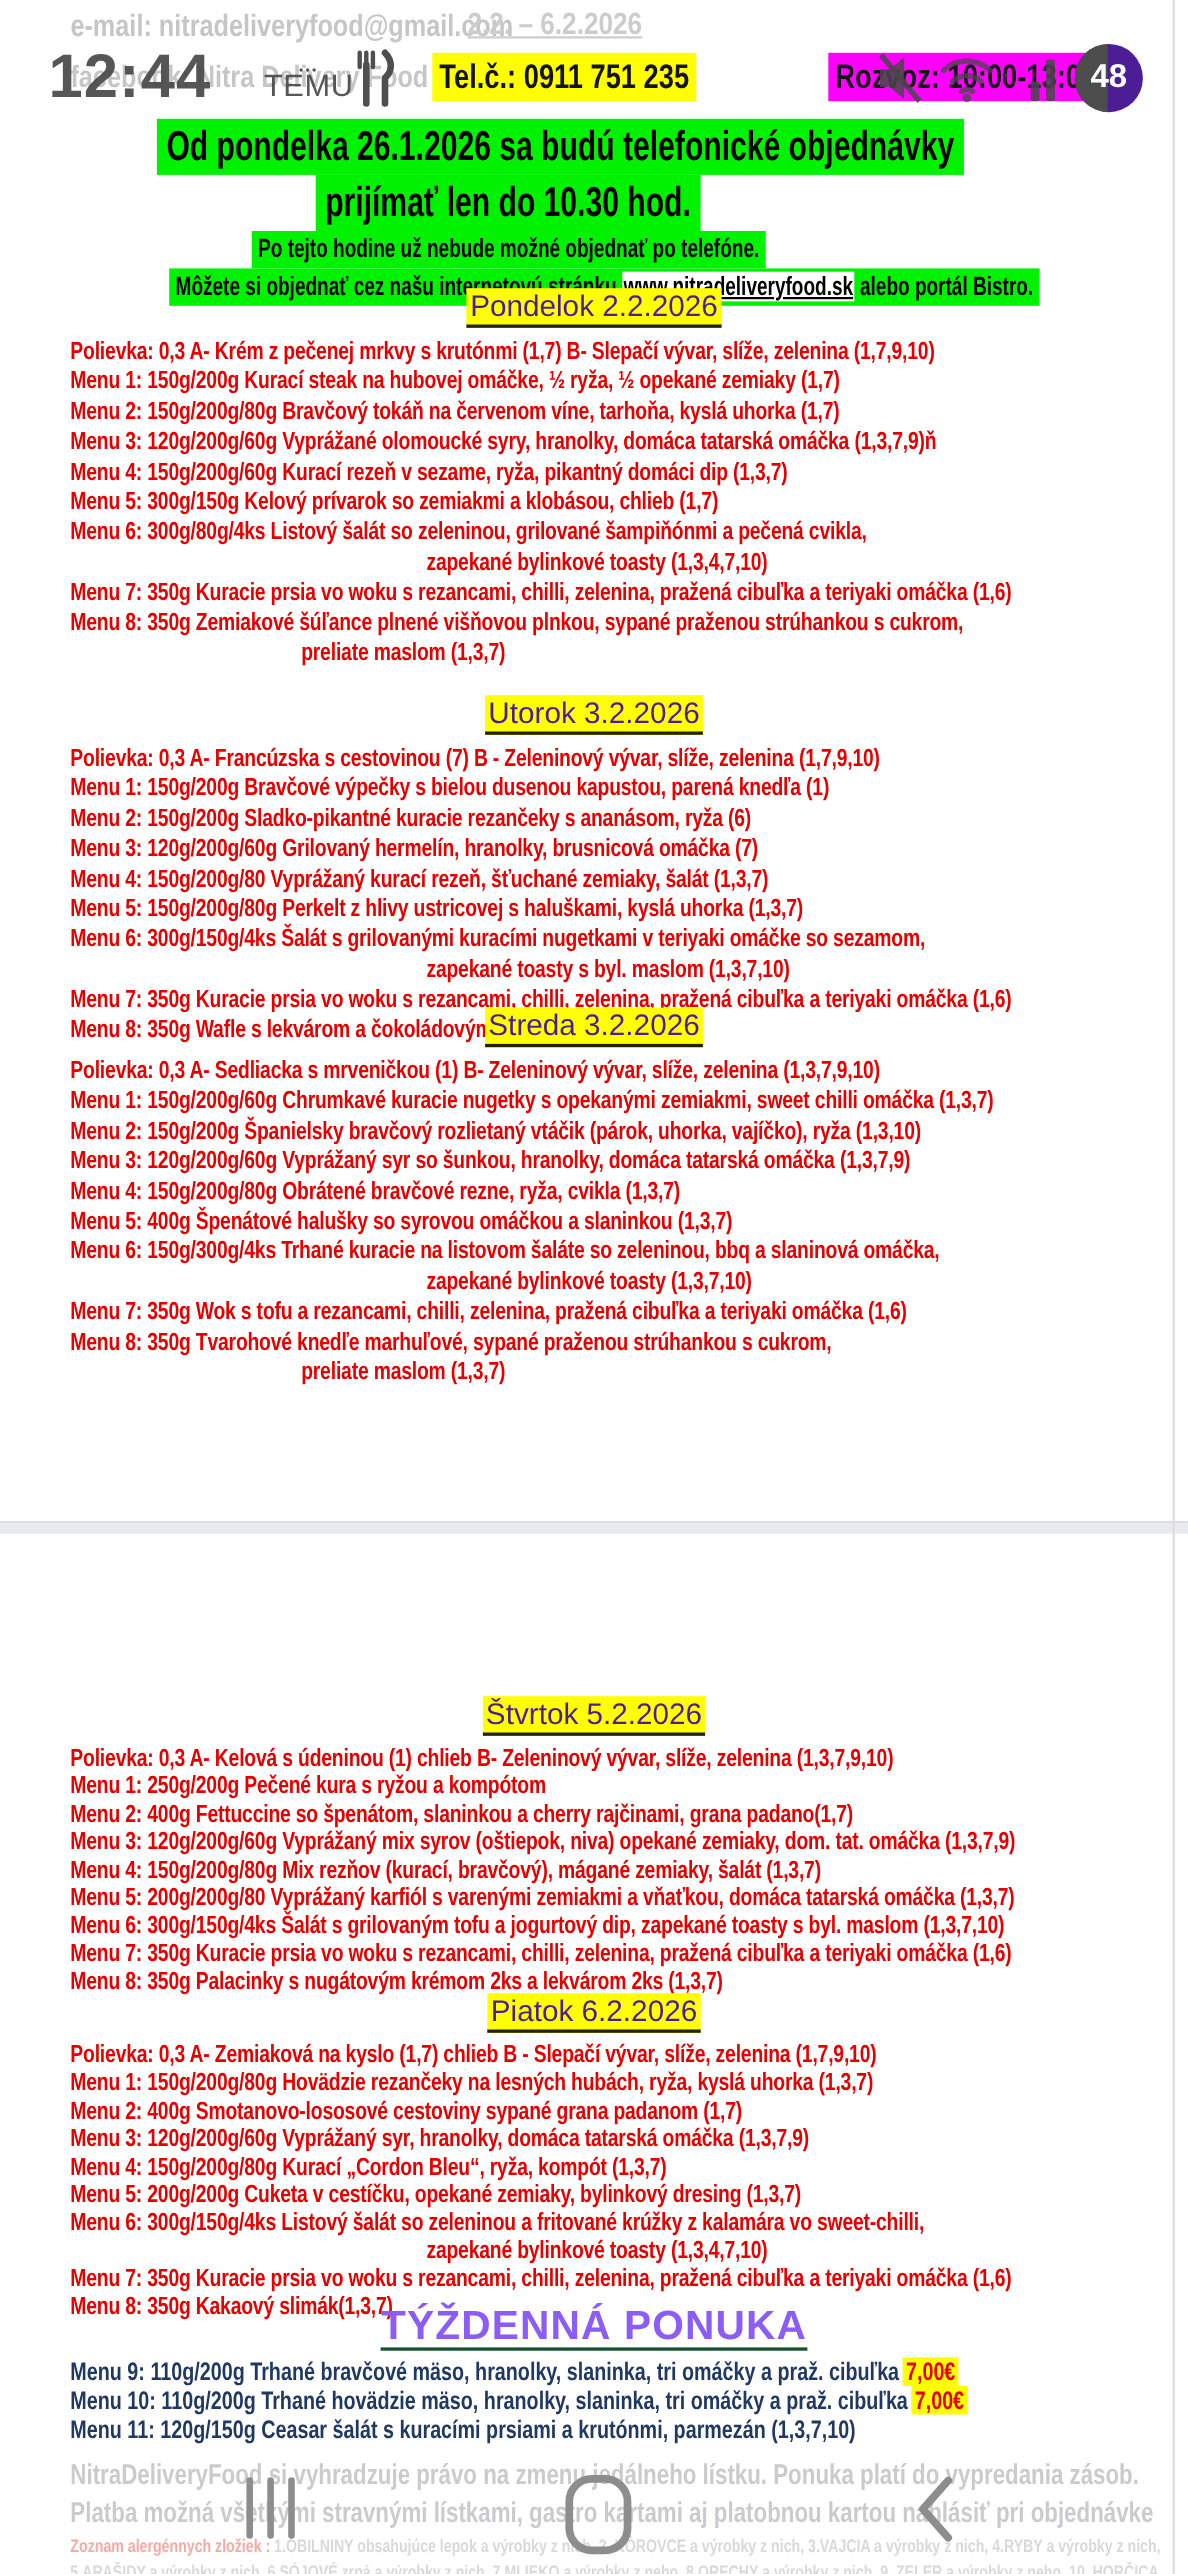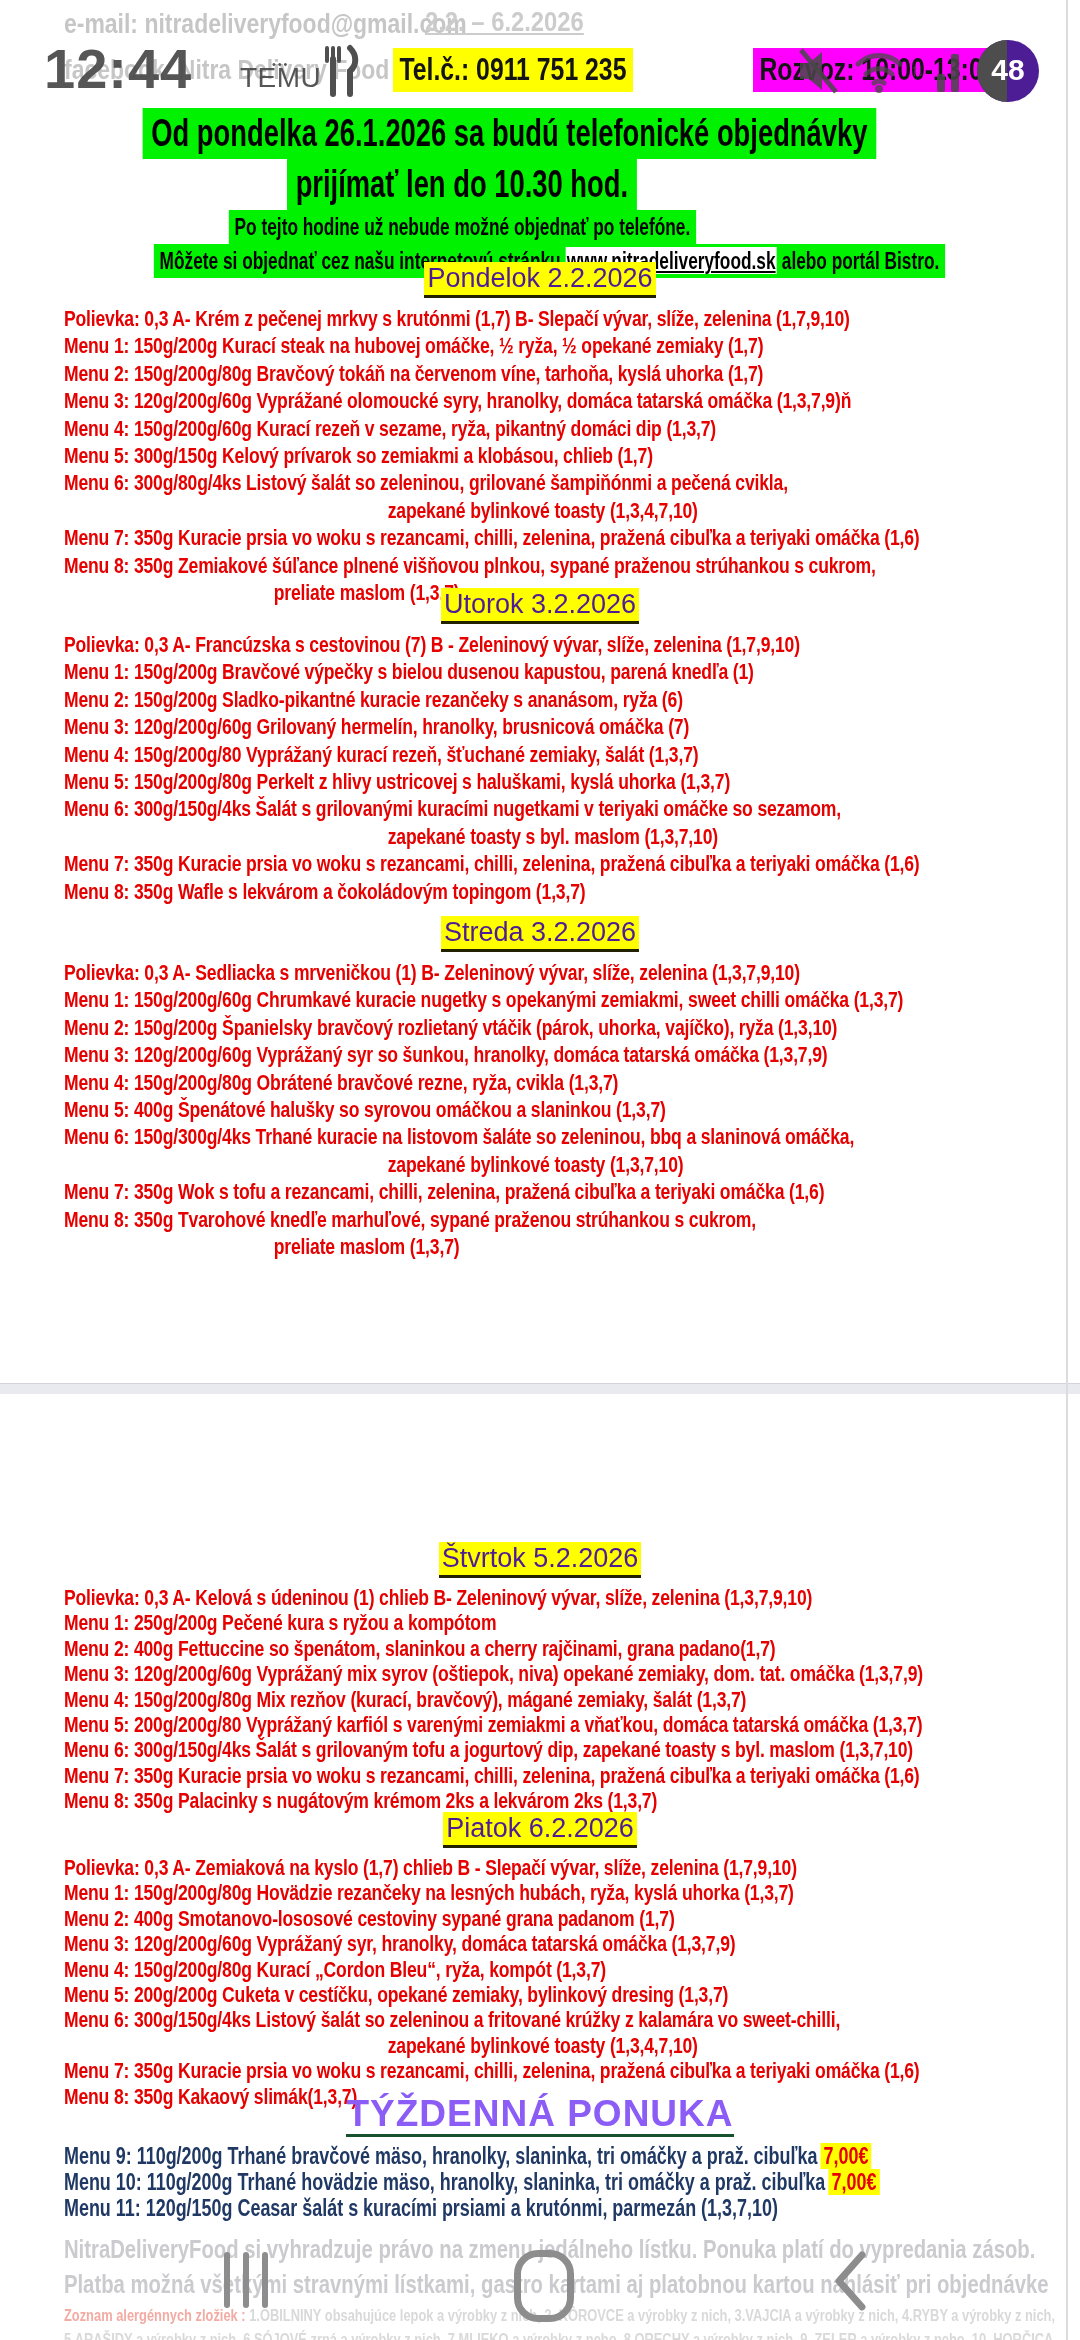--- a/index.html
+++ b/index.html
@@ -161,21 +161,21 @@
         <div class="ml">Menu 3: 120g/200g/60g Vyprážané olomoucké syry, hranolky, domáca tatarská omáčka (1,3,7,9)ň</div>
         <div class="ml">Menu 4: 150g/200g/60g Kurací rezeň v sezame, ryža, pikantný domáci dip  (1,3,7)</div>
         <div class="ml">Menu 5: 300g/150g Kelový prívarok so zemiakmi a klobásou, chlieb (1,7)</div>
         <div class="ml">Menu 6: 300g/80g/4ks Listový šalát so zeleninou, grilované šampiňónmi a pečená cvikla,</div>
         <div class="ml c1">zapekané bylinkové toasty (1,3,4,7,10)</div>
         <div class="ml">Menu 7: 350g Kuracie prsia vo woku s rezancami, chilli, zelenina, pražená cibuľka a teriyaki omáčka (1,6)</div>
         <div class="ml">Menu 8: 350g Zemiakové šúľance plnené višňovou plnkou, sypané praženou strúhankou s cukrom,</div>
         <div class="ml c2">preliate maslom (1,3,7)</div>
       </div>
   </div>
-  <div class="day" id="day1" style="top:588px">
+  <div class="day" id="day1" style="top:632px">
     <div class="day-h-wrap"><span class="day-h">Utorok 3.2.2026</span></div>
     <div class="lines">
         <div class="ml">Polievka: 0,3 A- Francúzska s cestovinou (7) B - Zeleninový vývar, slíže, zelenina (1,7,9,10)</div>
         <div class="ml">Menu 1: 150g/200g Bravčové výpečky s bielou dusenou kapustou, parená knedľa (1)</div>
         <div class="ml">Menu 2: 150g/200g Sladko-pikantné kuracie rezančeky s ananásom, ryža (6)</div>
         <div class="ml">Menu 3: 120g/200g/60g Grilovaný hermelín, hranolky, brusnicová omáčka (7)</div>
         <div class="ml">Menu 4: 150g/200g/80 Vyprážaný kurací rezeň, šťuchané zemiaky, šalát (1,3,7)</div>
         <div class="ml">Menu 5: 150g/200g/80g Perkelt z hlivy ustricovej s haluškami, kyslá uhorka (1,3,7)</div>
         <div class="ml">Menu 6: 300g/150g/4ks Šalát s grilovanými kuracími nugetkami v teriyaki omáčke so sezamom,</div>
         <div class="ml c1">zapekané toasty s byl. maslom (1,3,7,10)</div>

